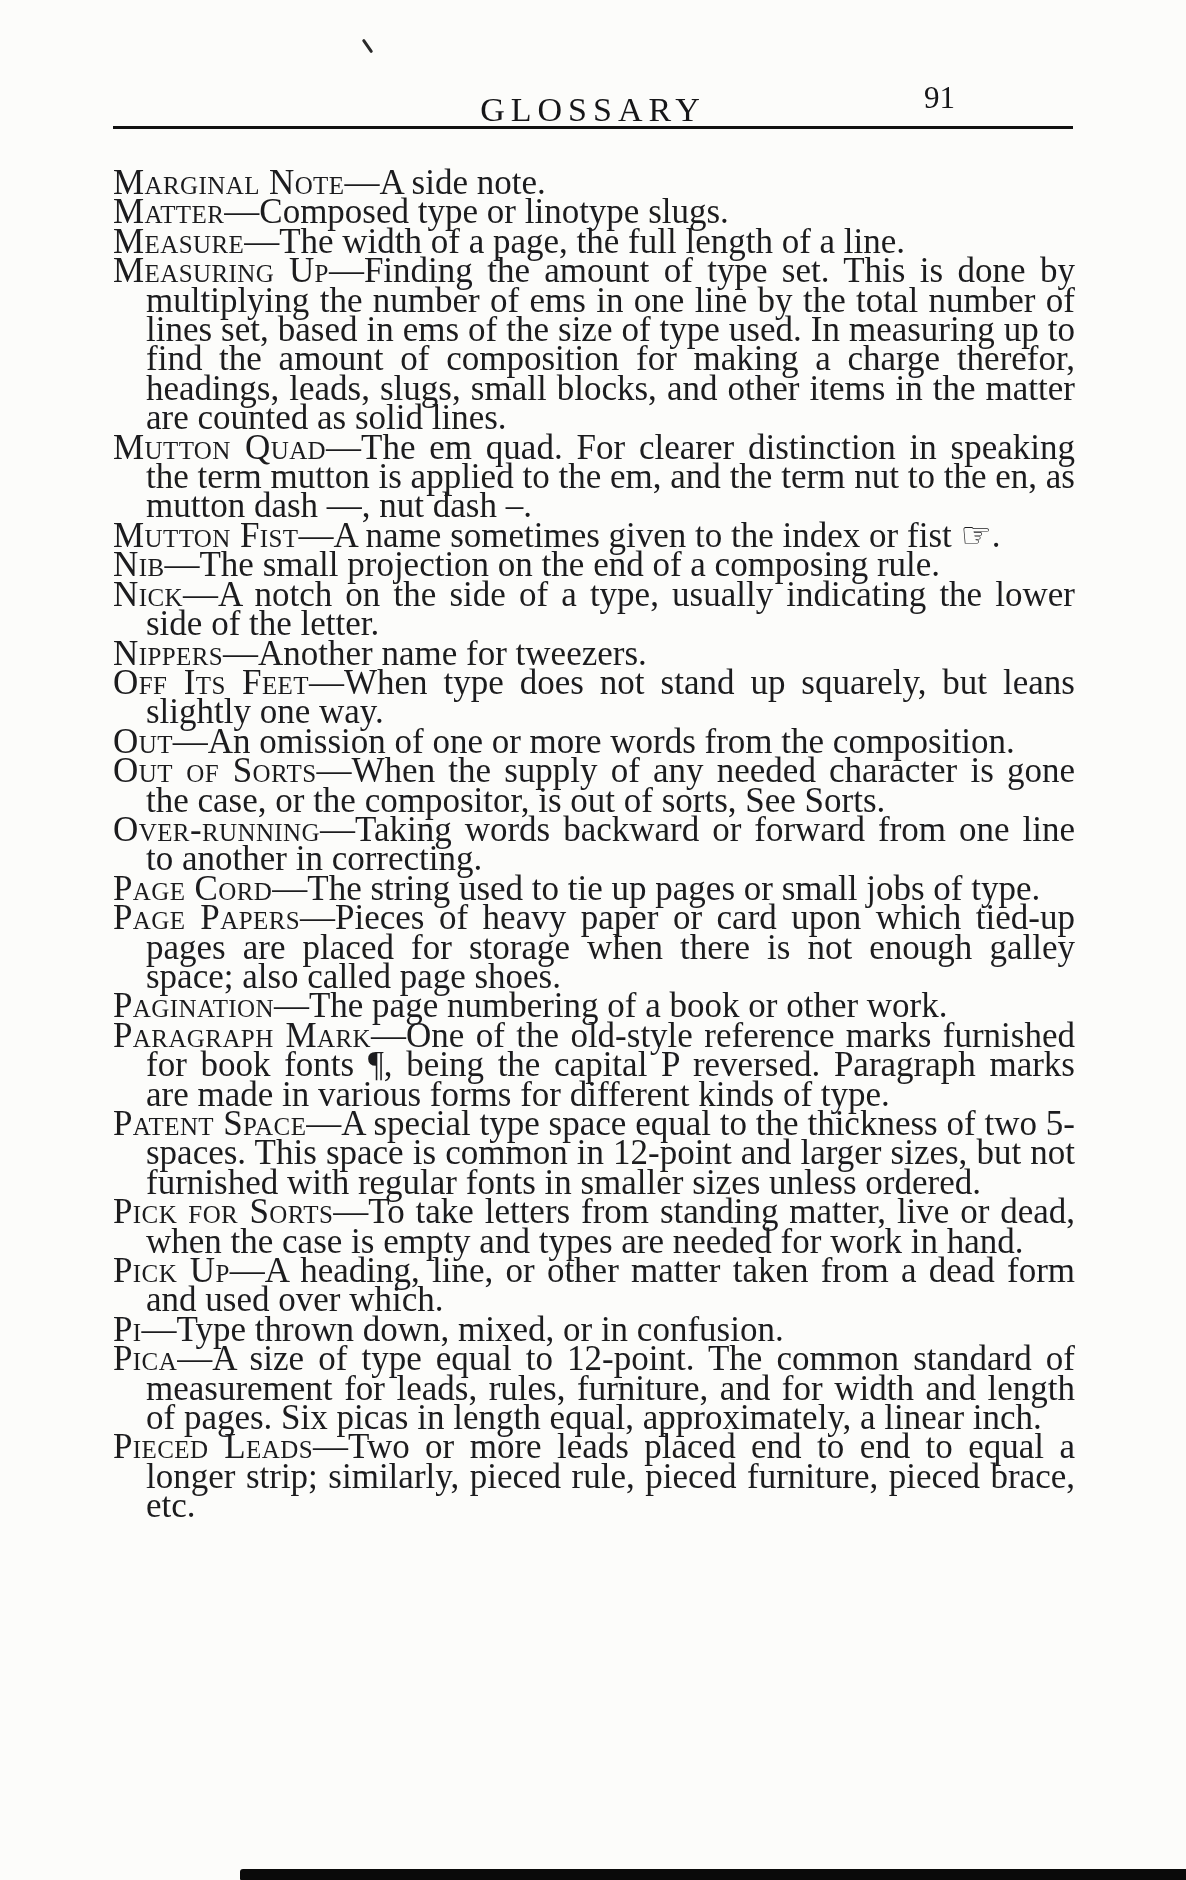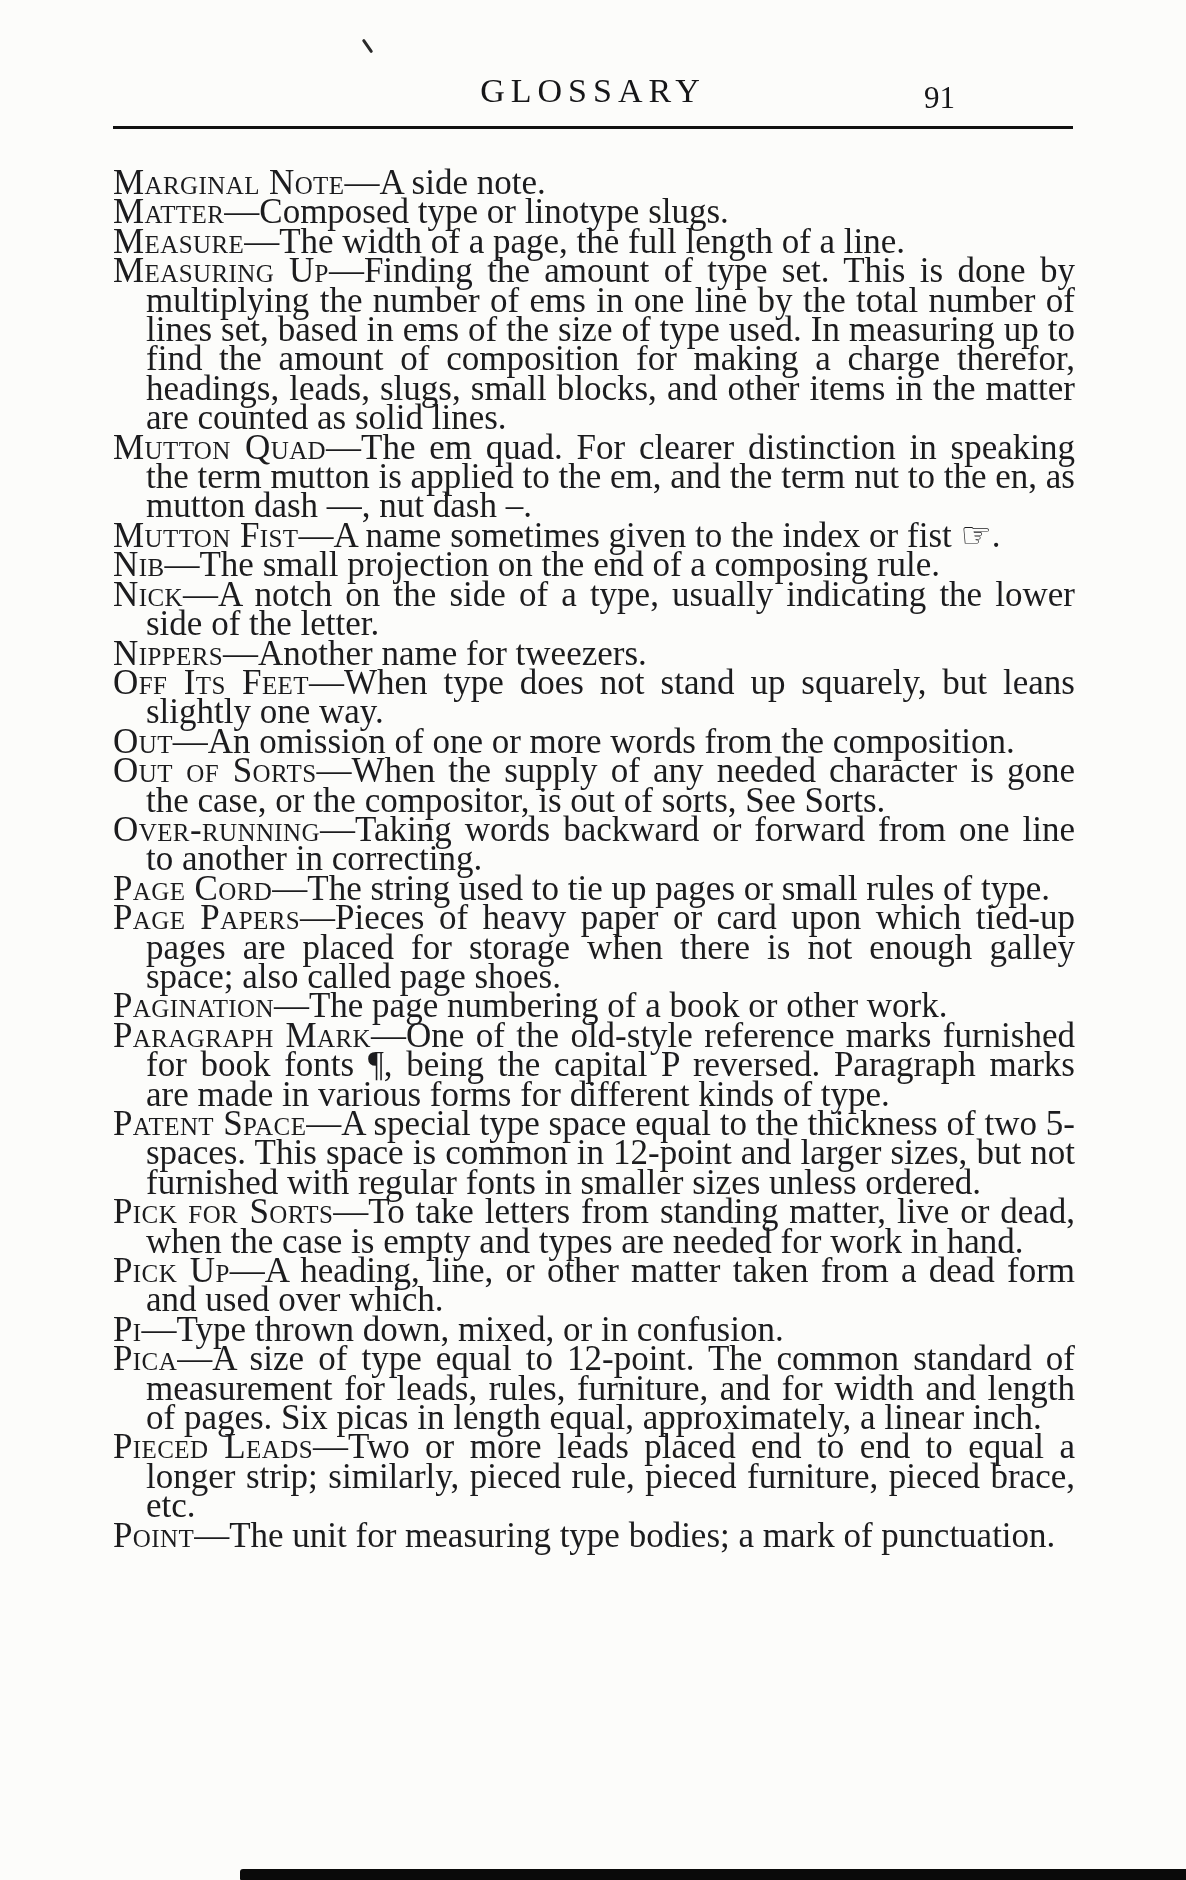--- a/index.html
+++ b/index.html
@@ -40,20 +40,21 @@
   }
 
   .head-title {
     position: absolute;
     left: 0;
     right: 0;
     text-align: center;
     font-size: 34px;
     letter-spacing: 6px;
     color: #161618;
+    margin-top: 19px;
   }
 
   .head-folio {
     position: absolute;
     right: 118px;
     top: 2px;
     font-size: 31px;
     color: #161618;
     margin-top: 6px;
   }
@@ -133,38 +134,37 @@
   <p class="entry"><span class="term">Nippers</span><span class="def">—Another name for tweezers.</span></p>
 
   <p class="entry"><span class="term">Off Its Feet</span><span class="def">—When type does not stand up squarely, but leans slightly one way.</span></p>
 
   <p class="entry"><span class="term">Out</span><span class="def">—An omission of one or more words from the composition.</span></p>
 
   <p class="entry"><span class="term">Out of Sorts</span><span class="def">—When the supply of any needed character is gone the case, or the compositor, is out of sorts,  See Sorts.</span></p>
 
   <p class="entry"><span class="term">Over-running</span><span class="def">—Taking words backward or forward from one line to another in correcting.</span></p>
 
-  <p class="entry"><span class="term">Page Cord</span><span class="def">—The string used to tie up pages or small rules of type.</span></p>
+  <p class="entry"><span class="term">Page Cord</span><span class="def">—The string used to tie up pages or small jobs of type.</span></p>
 
   <p class="entry"><span class="term">Page Papers</span><span class="def">—Pieces of heavy paper or card upon which tied-up pages are placed for storage when there is not enough galley space; also called page shoes.</span></p>
 
   <p class="entry"><span class="term">Pagination</span><span class="def">—The page numbering of a book or other work.</span></p>
 
   <p class="entry"><span class="term">Paragraph Mark</span><span class="def">—One of the old-style reference marks furnished for book fonts ¶, being the capital P reversed.  Paragraph marks are made in various forms for different kinds of type.</span></p>
 
   <p class="entry"><span class="term">Patent Space</span><span class="def">—A special type space equal to the thickness of two 5-spaces.  This space is common in 12-point and larger sizes, but not furnished with regular fonts in smaller sizes unless ordered.</span></p>
 
   <p class="entry"><span class="term">Pick for Sorts</span><span class="def">—To take letters from standing matter, live or dead, when the case is empty and types are needed for work in hand.</span></p>
 
   <p class="entry"><span class="term">Pick Up</span><span class="def">—A heading, line, or other matter taken from a dead form and used over which.</span></p>
 
   <p class="entry"><span class="term">Pi</span><span class="def">—Type thrown down, mixed, or in confusion.</span></p>
 
   <p class="entry"><span class="term">Pica</span><span class="def">—A size of type equal to 12-point.  The common standard of measurement for leads, rules, furniture, and for width and length of pages.  Six picas in length equal, approximately, a linear inch.</span></p>
 
   <p class="entry"><span class="term">Pieced Leads</span><span class="def">—Two or more leads placed end to end to equal a longer strip; similarly, pieced rule, pieced furniture, pieced brace, etc.</span></p>
 
-  <p class="entry"><span class="term">Point</span><span class="def">—The unit for measuring type bodies; a mark of punctuation.</span></p>
 </div>
 
   <div class="scan-bar"></div>
 
 </div>
 
 </body></html>

